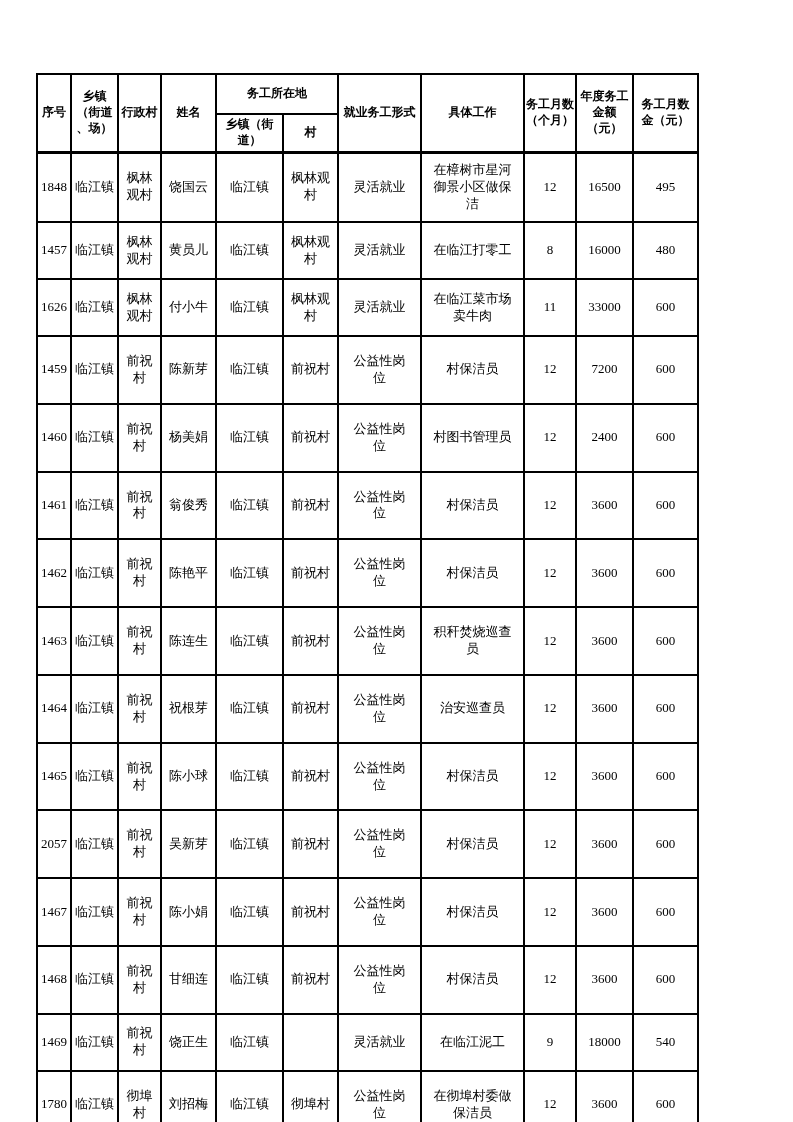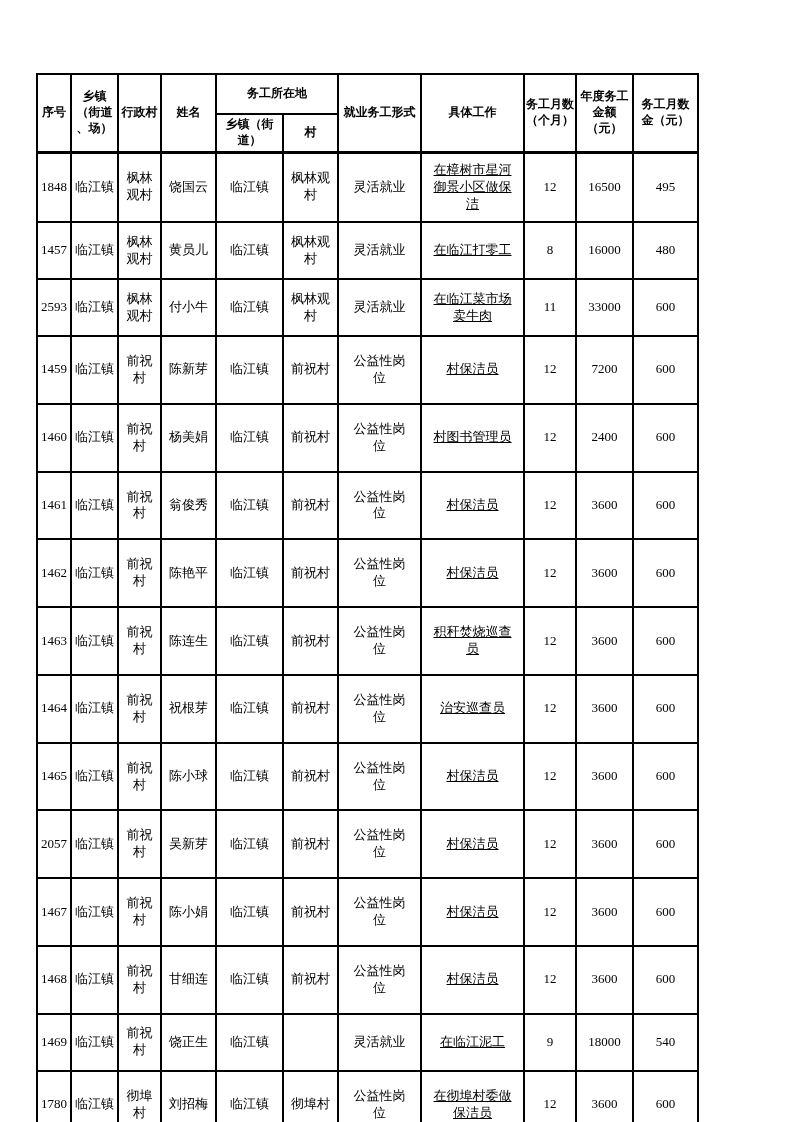--- a/index.html
+++ b/index.html
@@ -53,21 +53,21 @@
   tbody tr:first-child td { border-top-width: 3px; }
   tbody td {
     font-size: 13px;
     line-height: 1.3;
     padding: 1px 2px;
     word-break: break-all;
   }
   tbody td:nth-child(2) { padding: 1px 3px; }
   tbody td:nth-child(6) { padding: 1px 6px; }
   tbody td:nth-child(7) { padding: 16px 14px; }
-  tbody td:nth-child(8) { padding: 1px 8px; text-decoration: underline; }
+  tbody td:nth-child(8) { padding: 1px 8px; }
 </style>
 </head>
 <body>
 
 <div class="page">
   <table class="subsidy">
     <colgroup>
       <col class="c1">
         <col class="c2">
         <col class="c3">
@@ -126,21 +126,21 @@
           <td>黄员儿</td>
           <td>临江镇</td>
           <td>枫林观村</td>
           <td>灵活就业</td>
           <td>在临江打零工</td>
           <td>8</td>
           <td>16000</td>
           <td>480</td>
         </tr>
         <tr>
-          <td>2593</td>
+          <td>1626</td>
           <td>临江镇</td>
           <td>枫林观村</td>
           <td>付小牛</td>
           <td>临江镇</td>
           <td>枫林观村</td>
           <td>灵活就业</td>
           <td>在临江菜市场卖牛肉</td>
           <td>11</td>
           <td>33000</td>
           <td>600</td>

